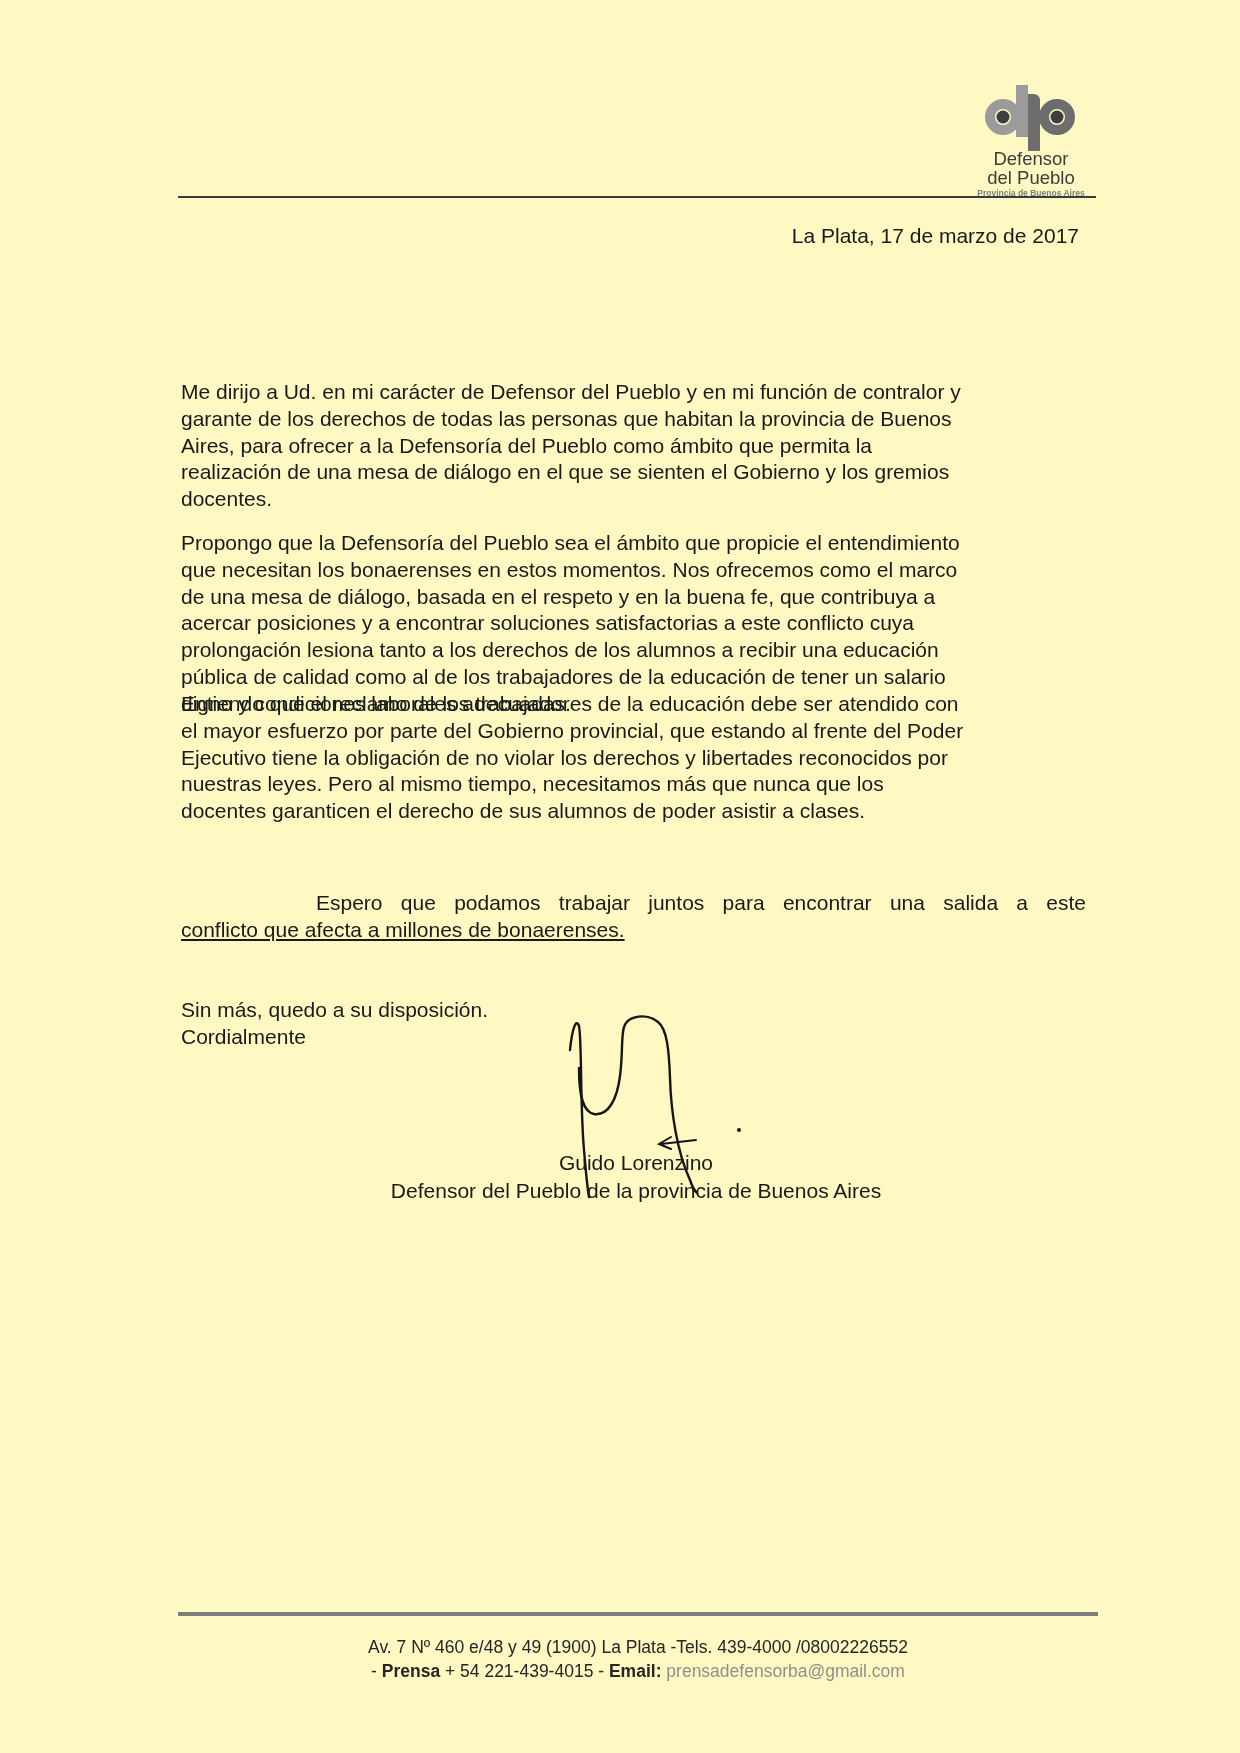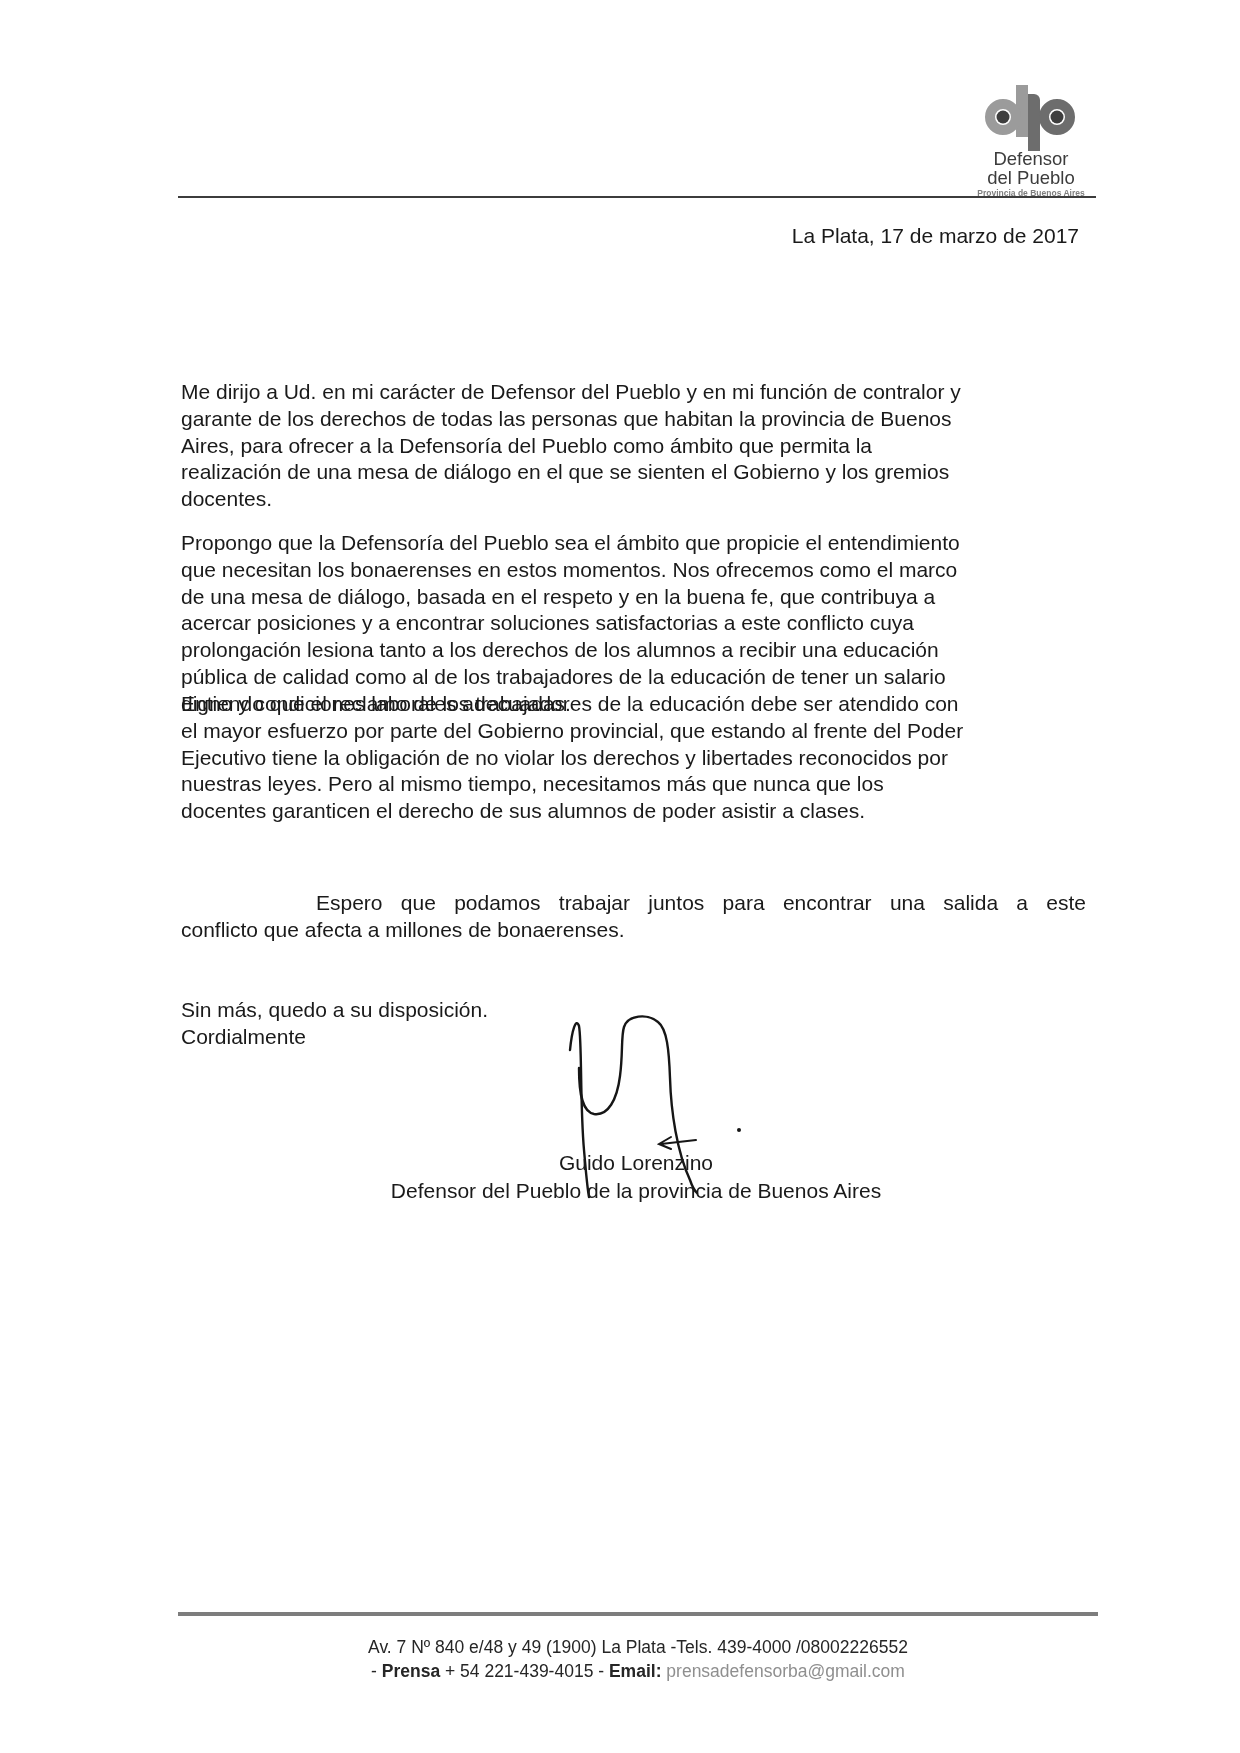--- a/index.html
+++ b/index.html
@@ -1,21 +1,21 @@
 <!DOCTYPE html>
 <html lang="es"><head>
 <meta charset="utf-8">
 <style>
   html, body { margin: 0; padding: 0; background: #e8e8e8; }
   .page {
     position: relative;
     width: 1240px;
     height: 1753px;
     margin: 0 auto;
-    background: #ffffff;
+    background: #fef9c3;
     font-family: "Liberation Sans", sans-serif;
     color: #1a1a1a;
     overflow: hidden;
   }
 
   
   .logo { position: absolute; left: 985px; top: 85px; width: 100px; }
   .logo-glyphs { position: relative; height: 66px; }
   .ring { position: absolute; width: 36px; height: 36px; border-radius: 50%; box-sizing: border-box; }
   .ring-d { left: 0px; top: 14px; border: 10px solid #9b9b9b; }
@@ -60,21 +60,21 @@
   .para-1 { top: 379px; }
   .para-2 { top: 530px; }
   .para-3 { top: 691px; }
   .para-4 { top: 890px; width: 905px; white-space: normal; }
   .line-justify-full {
     text-align: justify;
     text-align-last: justify;
     text-indent: 135px;
     font-size: 21px; line-height: 26.8px;
   }
-  .line-normal { font-size: 21px; line-height: 26.8px; }
+  .line-normal { font-size: 21px; line-height: 26.8px; text-decoration: underline; }
   .closing {
     position: absolute; left: 181px; top: 996px; width: 908px;
     font-size: 21px; line-height: 27px;
   }
 
   
   .signature-svg { position: absolute; left: 540px; top: 1005px; }
   .signer-block {
     position: absolute; left: 336px; top: 1149px; width: 600px;
     text-align: center; font-size: 21px; line-height: 27.5px;
@@ -154,17 +154,17 @@
     <circle cx="739" cy="1130" r="2" fill="#161616"></circle>
   </svg>
 
   <div class="signer-block">
     <div>Guido Lorenzino</div>
     <div>Defensor del Pueblo de la provincia de Buenos Aires</div>
   </div>
 
   <div class="footer-rule"></div>
   <div class="footer-block">
-    <div>Av. 7 Nº 840 e/48 y 49 (1900) La Plata  -Tels. 439-4000 /08002226552</div>
+    <div>Av. 7 Nº 460 e/48 y 49 (1900) La Plata  -Tels. 439-4000 /08002226552</div>
     <div><span>- </span><b>Prensa</b><span> + 54 221-439-4015 - </span><b>Email:</b><span> </span><span class="email">prensadefensorba@gmail.com</span></div>
   </div>
 
 </div>
 
 </body></html>

